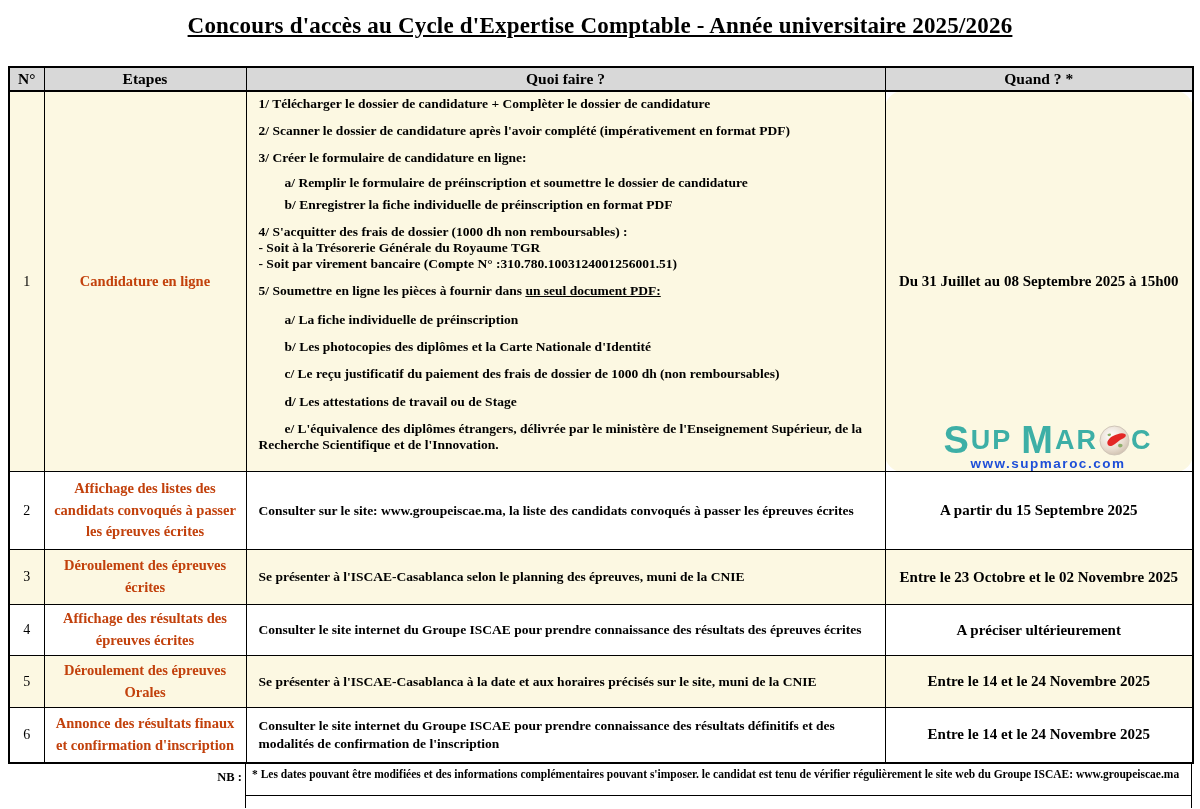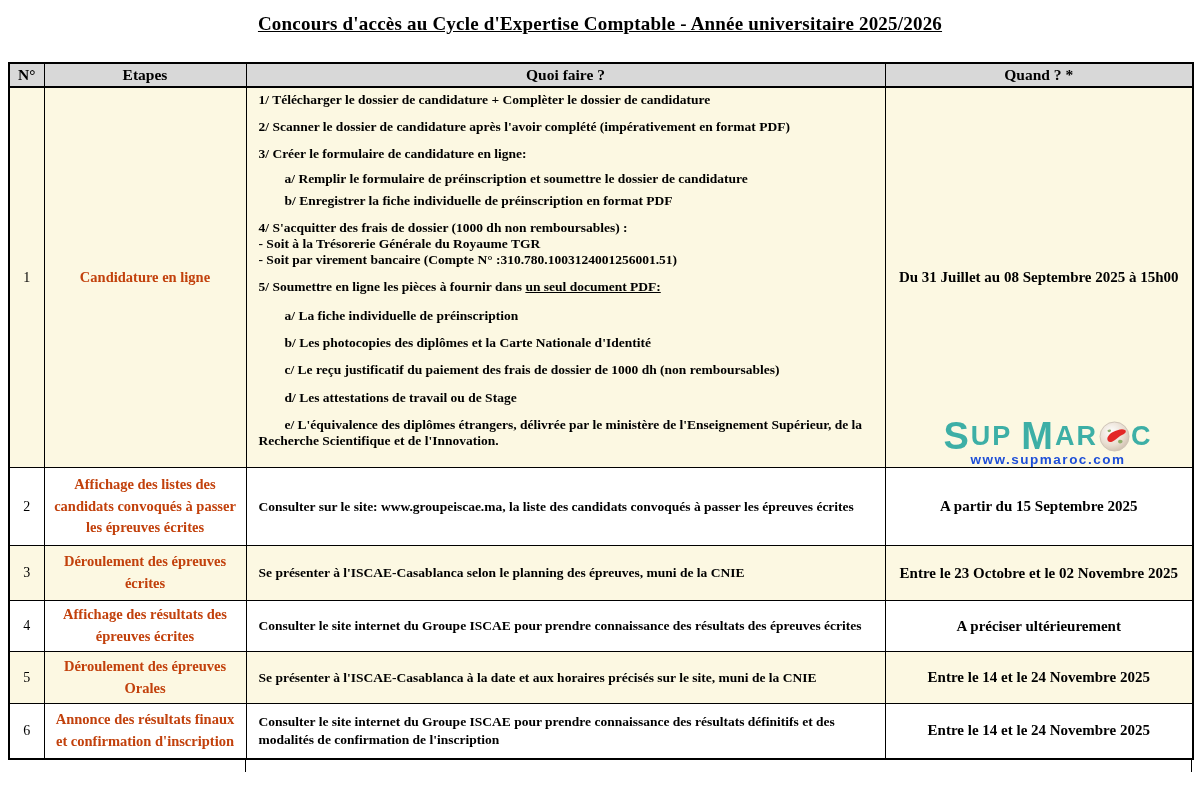--- a/index.html
+++ b/index.html
@@ -8,21 +8,21 @@
     width:1200px; height:809px;
     background:#ffffff;
     font-family:"Liberation Serif", serif;
     color:#000;
     overflow:hidden;
     position:relative;
   }
   .doc-title {
     text-align:center;
     padding-top:13px;
-    font-size:19px;
+    font-size:23px;
     font-weight:bold;
     text-decoration:underline;
     letter-spacing:.2px;
   }
   table.main {
     margin:27px 0 0 8px;
     width:1184px;
     border-collapse:collapse;
     table-layout:fixed;
     border:2px solid #000;
@@ -37,21 +37,21 @@
     border-bottom:2px solid #000;
   }
   .cream { background:#fcf8e2; }
   .num-cell { text-align:center; vertical-align:middle; font-size:14px; }
   .etape-cell {
     color:#c2410c; font-weight:bold; text-align:center; vertical-align:middle;
     font-size:14.5px; line-height:1.5; padding:0 6px;
   }
   .quoi-cell { font-weight:bold; font-size:13.5px; vertical-align:middle; padding:4px 12px; line-height:1.3; }
   .quand-cell { font-weight:bold; text-align:center; vertical-align:middle; font-size:15px; padding:0 8px; }
-  .quand-rel { position:relative; }
+  .quand-rel { position:relative;border-radius:18px; }
   
   .p  { margin:0 0 11px 0; line-height:16px; }
   .p.tight { margin-bottom:0; }
   .p.last { margin-bottom:14px; }
   .ind { text-indent:26px; }
   .u { text-decoration:underline; }
   
   .logo-box {
     position:absolute; right:8px; bottom:0;
     width:272px; text-align:center;
@@ -189,14 +189,18 @@
   <tr style="height:55px">
     <td class="num-cell">6</td>
     <td class="etape-cell">Annonce des résultats finaux et confirmation d'inscription</td>
     <td class="quoi-cell">Consulter le site internet du Groupe ISCAE pour prendre connaissance des résultats définitifs et des modalités de confirmation de l'inscription</td>
     <td class="quand-cell">Entre le 14 et le 24 Novembre 2025</td>
   </tr>
 </tbody>
   </table>
 
 <div class="nb-wrap">
+  <div class="nb-row">
+    <div class="nb-label">NB :</div>
+    <div class="nb-cell">* Les dates pouvant être modifiées et des informations complémentaires pouvant s'imposer. le candidat est tenu de vérifier régulièrement le site web du Groupe ISCAE: www.groupeiscae.ma</div>
+  </div>
   <div class="nb-tail"></div>
 </div>
 
 </body></html>

